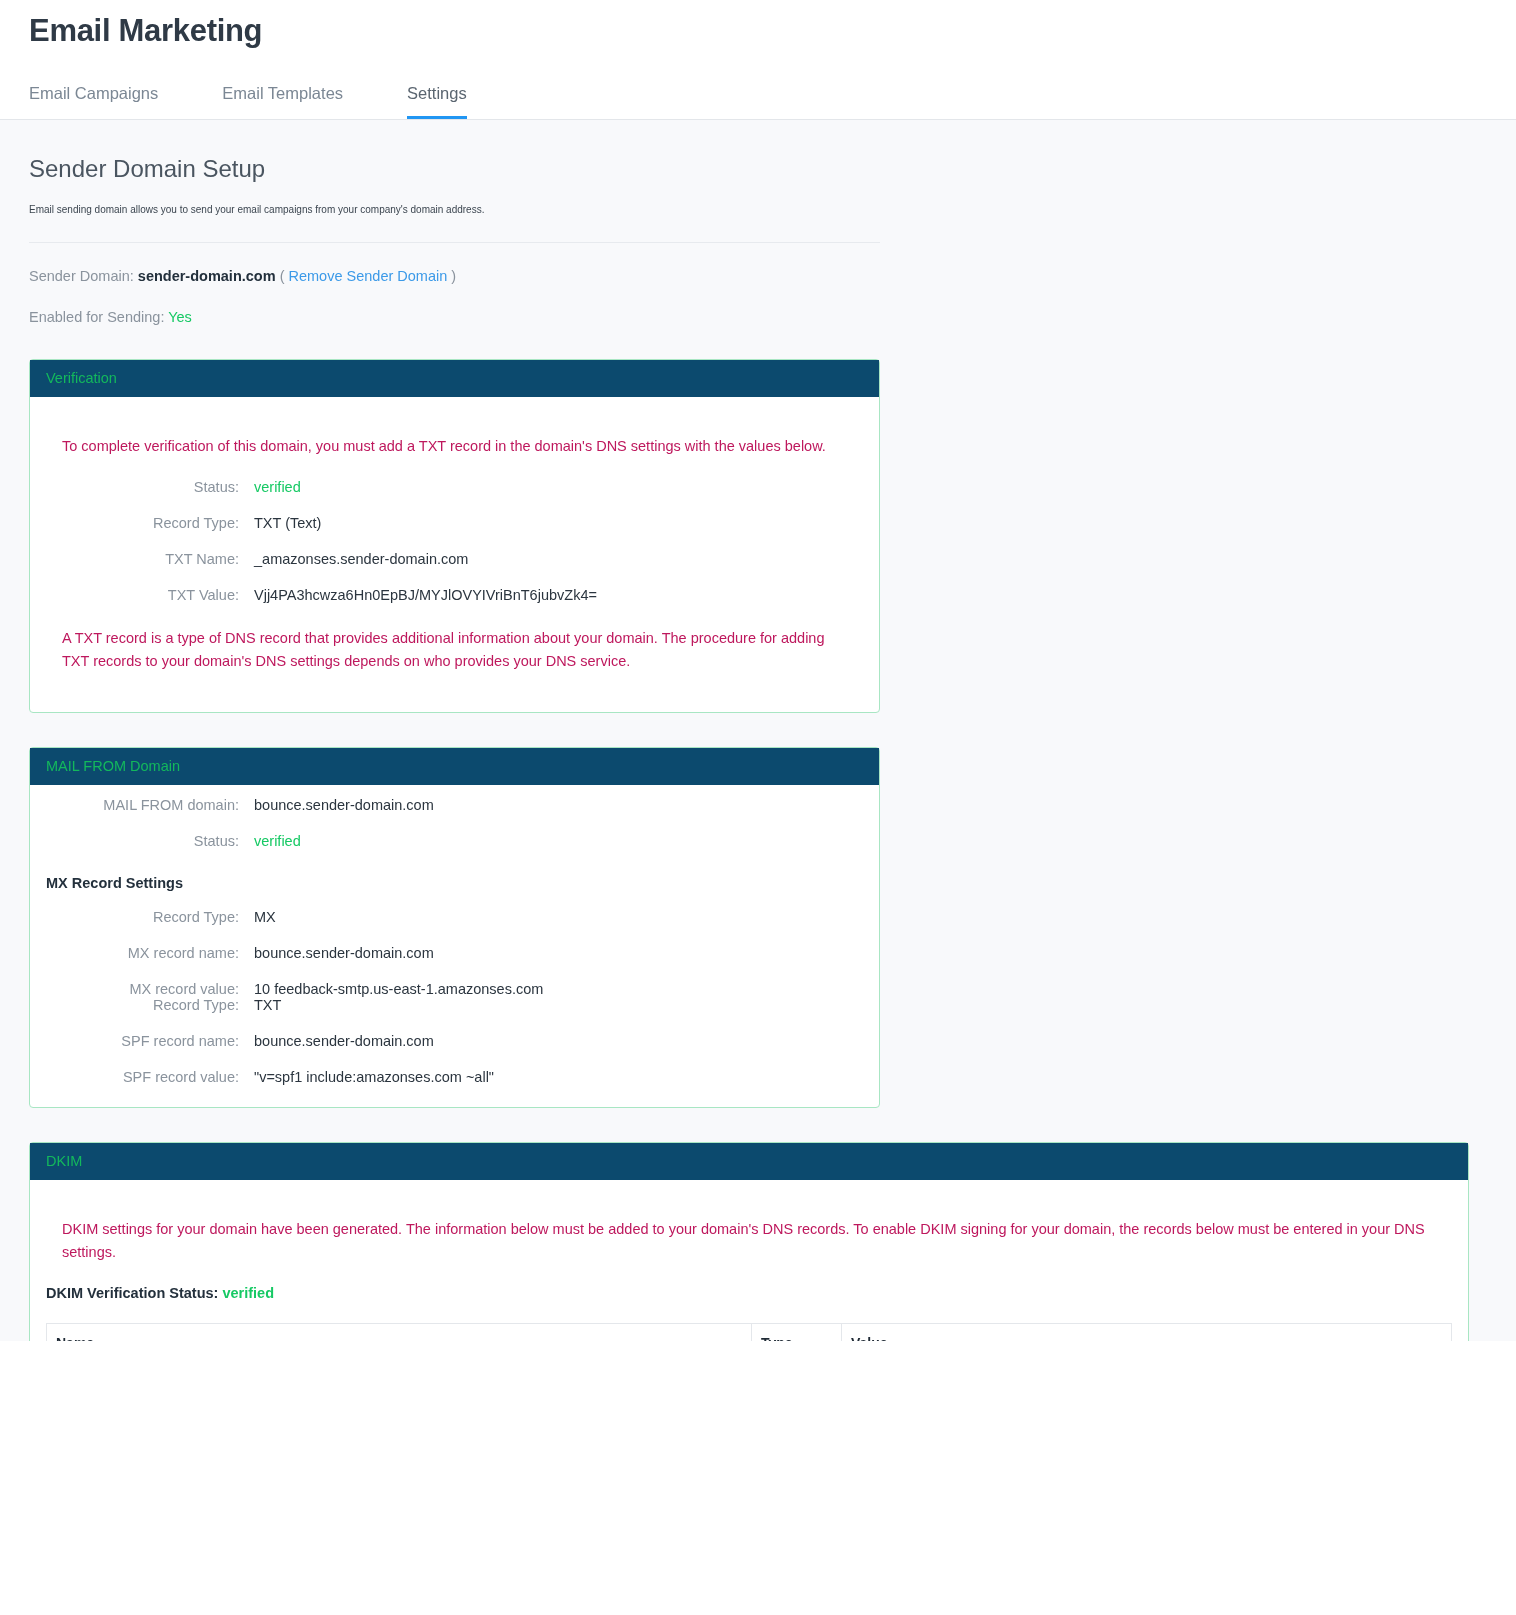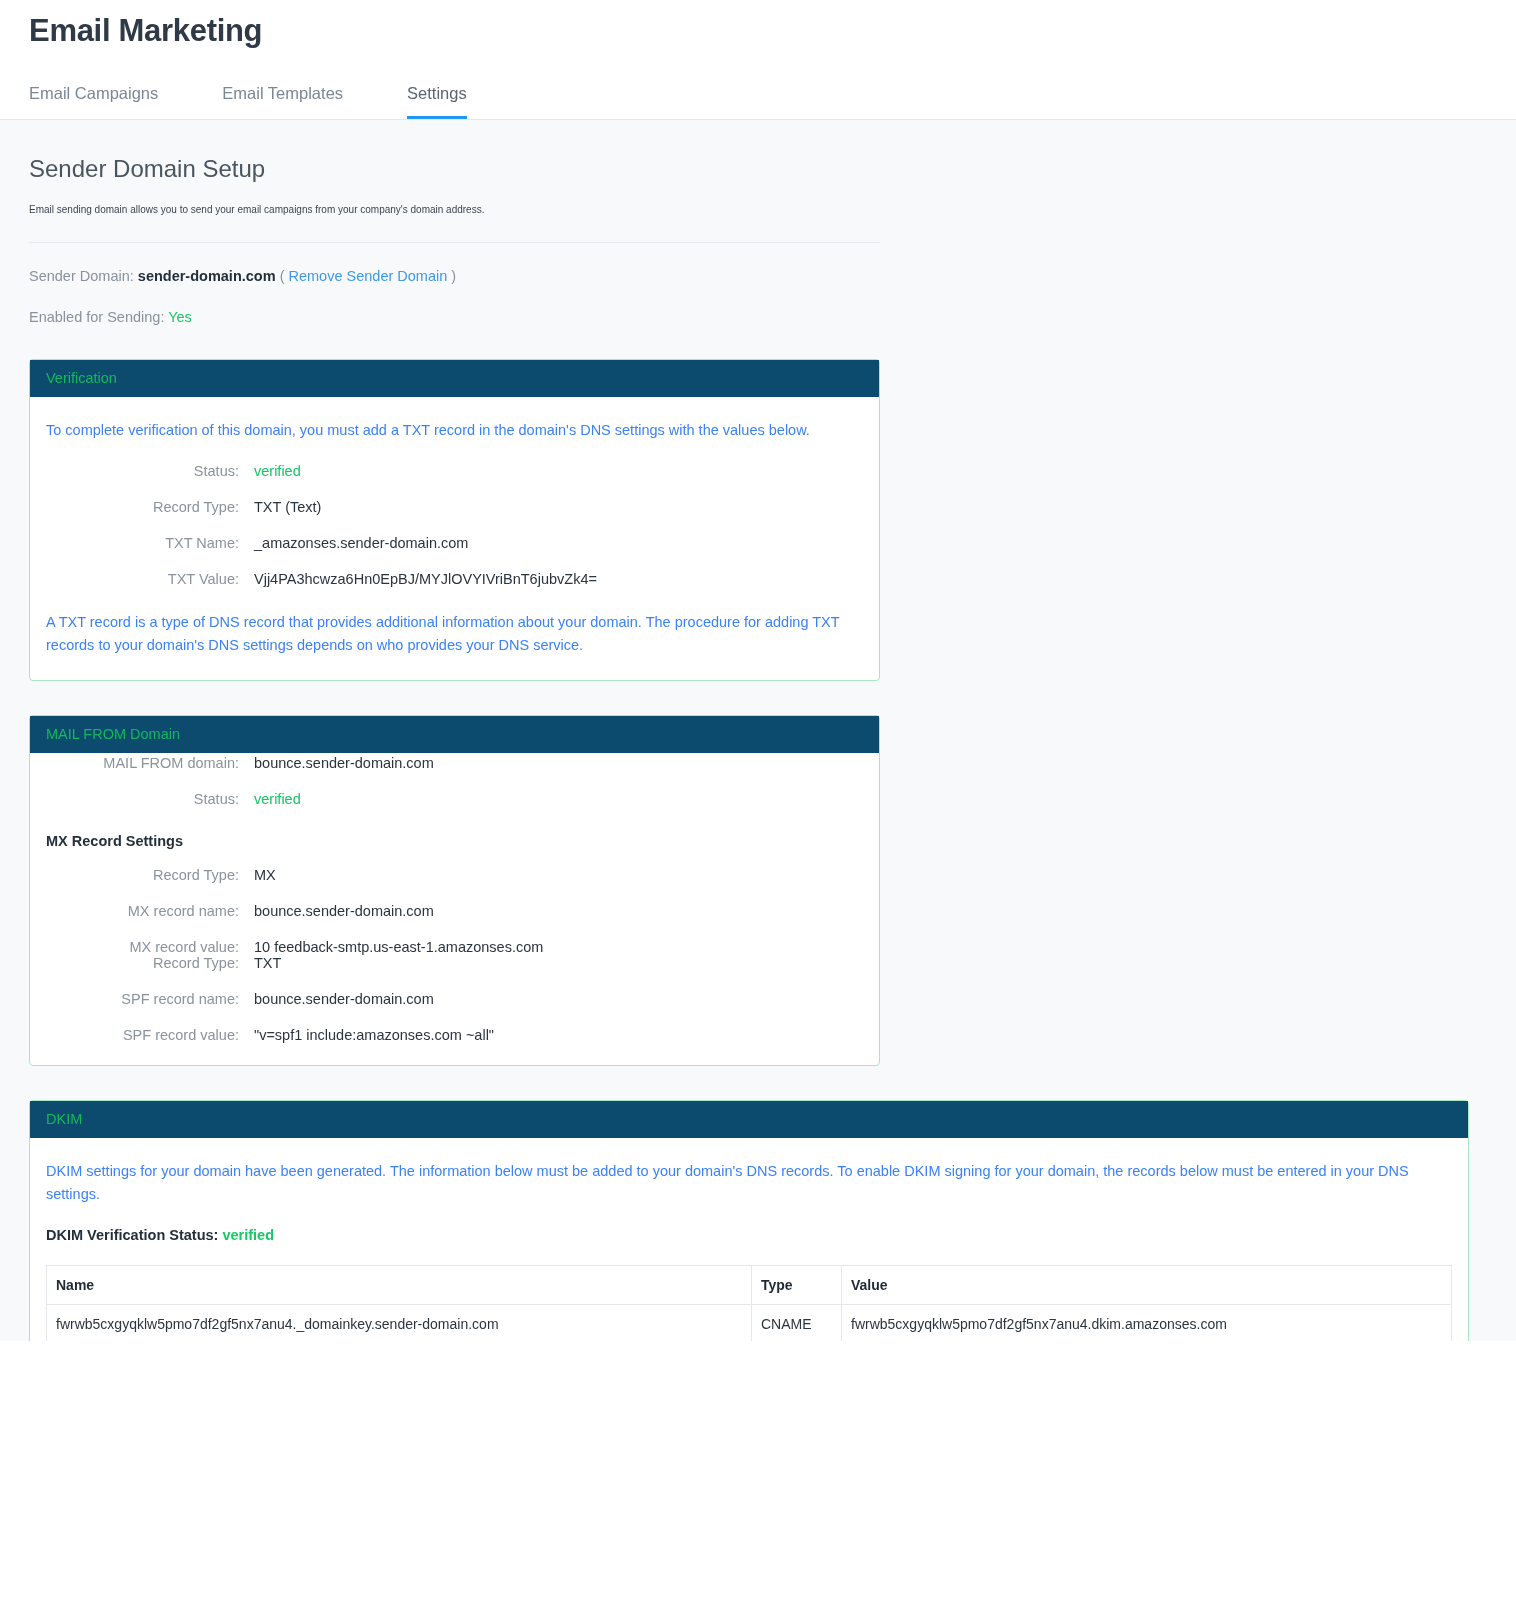--- a/index.html
+++ b/index.html
@@ -92,26 +92,26 @@
     width: 851px;
   }
   .panel.wide { width: 1440px; }
   .panel-head {
     background: #0c4a6e;
     padding: 10px 16px 11px 16px;
     font-size: 14.5px;
     color: #13b85c;
   }
   .panel-body { padding: 22px 16px 24px 16px; }
-  .panel-body.tight { padding: 2px 16px 22px 16px; }
+  .panel-body.tight { padding: 12px 16px 22px 16px; }
   .panel-text {
     font-size: 14.5px;
-    color: #3b82f6;
+    color: #be185d;
     line-height: 1.55;
-    margin: 0;
+    margin: 16px;
   }
   .panel-text.mt { margin-top: 24px; }
 
   
   .fields { margin-top: 22px; }
   .fields.flush { margin-top: 0; }
   .frow { display: flex; align-items: baseline; margin-bottom: 20px; }
   .frow:last-child { margin-bottom: 0; }
   .flabel {
     width: 208px;

